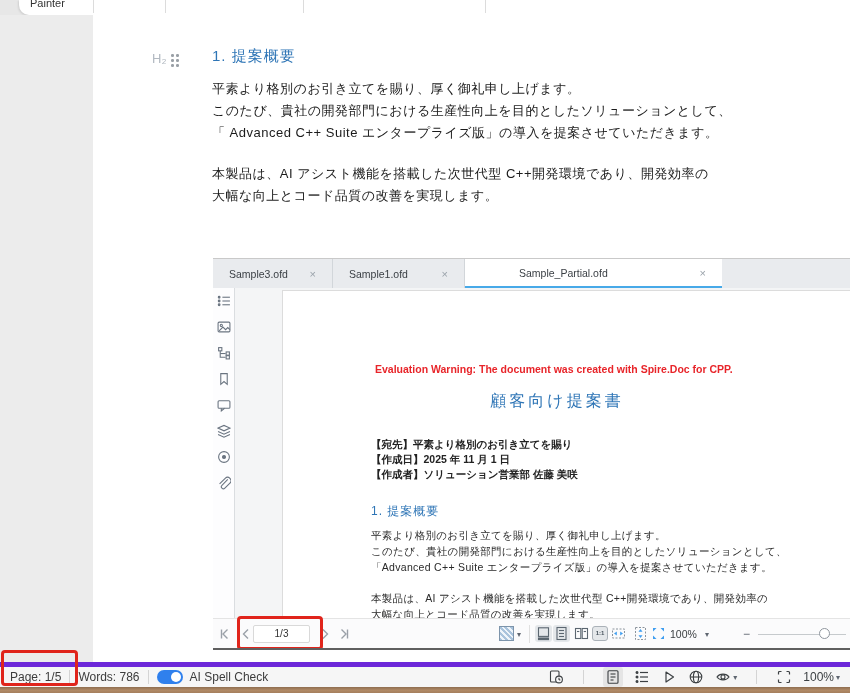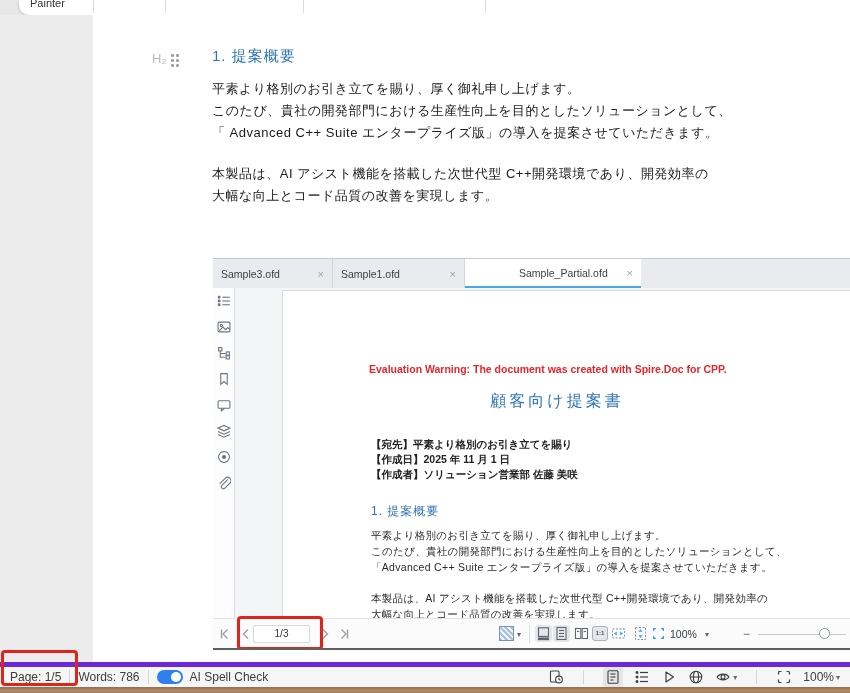--- a/index.html
+++ b/index.html
@@ -19,31 +19,31 @@
 
   .h2-marker { left:152px; top:51px; font-size:13px; color:#b2b9c1; }
   .drag-handle { left:171px; top:54px; width:12px; height:14px; display:grid; grid-template-columns:4px 4px; grid-auto-rows:4px; gap:1px; }
   .drag-handle i { width:2.5px; height:2.5px; border-radius:50%; background:#9aa0a6; }
   .doc-heading { left:212px; top:47px; font-size:15px; color:#2e75b6; letter-spacing:1px; }
   .doc-line { position:absolute; left:212px; font-size:13px; color:#1b1b1b; letter-spacing:.5px; white-space:nowrap; }
 
   
   .embedded { left:213px; top:258px; width:637px; height:392px; border-top:1px solid #c9c9c9; border-bottom:2px solid #5f5f5f; background:#fff; overflow:hidden; }
   .etabs { position:absolute; left:0; top:0; right:0; height:29px; background:#e9ebee; display:flex; }
-  .etab { height:29px; display:flex; align-items:center; padding:0 8px; font-size:10.5px; color:#3a3f44; border-right:1px solid #d2d6da; }
+  .etab { height:29px; display:flex; align-items:center; padding:0 16px; font-size:10.5px; color:#3a3f44; border-right:1px solid #d2d6da; }
   .etab .lbl { white-space:nowrap; overflow:hidden; }
   .etab .x { margin-left:auto; color:#9aa2aa; font-size:11px; padding-left:8px; }
   .etab.t1 { width:120px; }
   .etab.t2 { width:132px; }
-  .etab.t3 { width:176px; background:#fff; border-right:none; border-bottom:2px solid #47a9e8; padding-left:54px; }
+  .etab.t3 { width:257px; background:#fff; border-right:none; border-bottom:2px solid #47a9e8; padding-left:54px; }
   .ebody { position:absolute; left:0; top:29px; right:0; bottom:30px; background:#f4f5f6; }
   .eside { position:absolute; left:0; top:0; bottom:0; width:22px; background:#fdfdfe; border-right:1px solid #dadde0; }
   .eside .sicon { position:absolute; left:4px; width:14px; height:14px; color:#6a7480; }
   .epage { position:absolute; left:69px; top:2px; right:0; bottom:0; background:#fff; border:1px solid #dcdcdc; border-right:none; border-bottom:none; }
-  .ewarn { position:absolute; left:86px; top:72px; font-size:10.5px; font-weight:600; color:#e8252a; white-space:nowrap; }
+  .ewarn { position:absolute; left:92px; top:72px; font-size:10.5px; font-weight:600; color:#e8252a; white-space:nowrap; }
   .etitle { position:absolute; left:0; top:100px; width:548px; text-align:center; font-size:16px; color:#2e75b6; letter-spacing:3px; }
   .emeta { position:absolute; left:88px; top:146px; font-size:10.5px; font-weight:600; color:#222; line-height:15px; white-space:nowrap; }
   .eheading { position:absolute; left:88px; top:212px; font-size:12px; color:#2e75b6; letter-spacing:1px; }
   .epara { position:absolute; left:88px; font-size:10.5px; color:#2a2a2a; line-height:16px; letter-spacing:.3px; white-space:nowrap; }
 
   .etoolbar { position:absolute; left:0; bottom:0; right:0; height:30px; background:#fbfbfc; border-top:1px solid #e4e4e4; }
   .nav-ic { position:absolute; top:8px; width:14px; height:14px; color:#9aa0a8; }
   .page-box { position:absolute; left:40px; top:6px; width:57px; height:18px; background:#fff; border:1px solid #d9d9d9; border-radius:2px; font-size:10px; color:#333; text-align:center; line-height:16px; }
   .swatch { position:absolute; left:286px; top:7px; width:15px; height:15px; border:1px solid #7d94ab; background:repeating-linear-gradient(45deg,#a9c3dc 0 2px,#eef4fa 2px 4px); }
   .caret { position:absolute; font-size:8px; color:#5f6670; }

